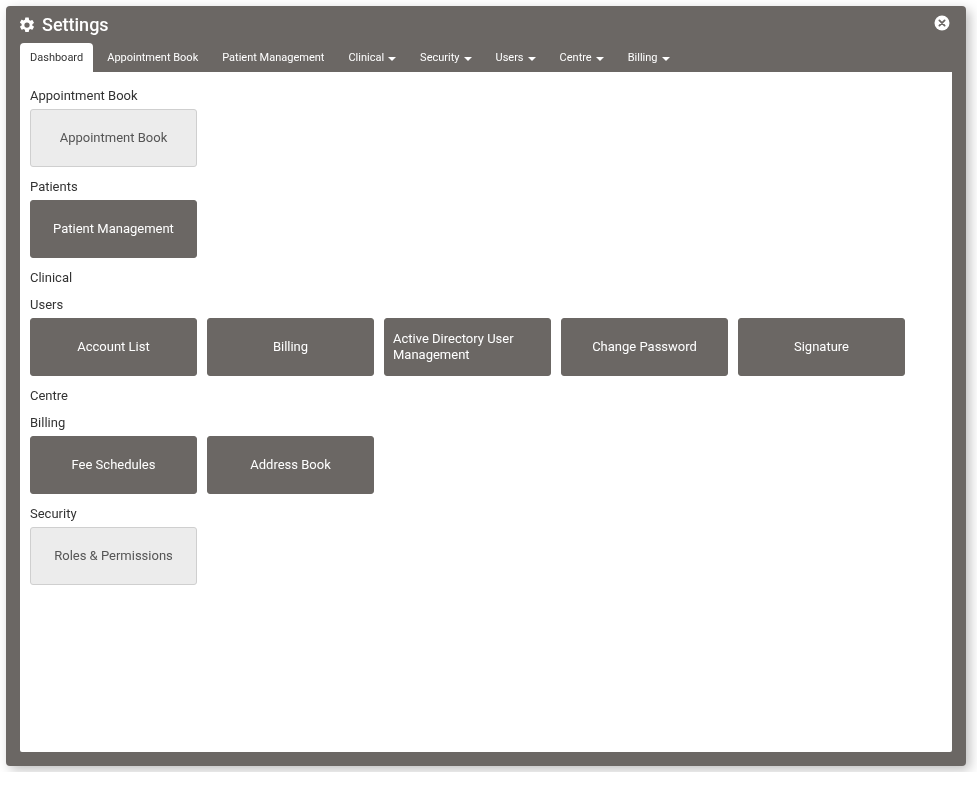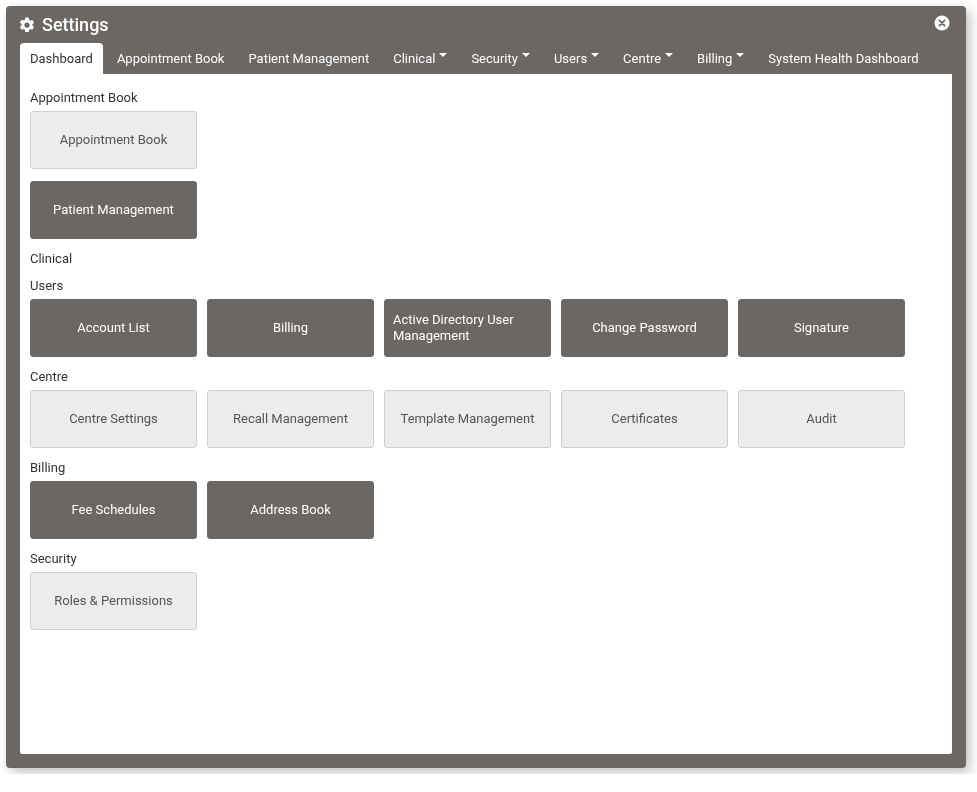--- a/index.html
+++ b/index.html
@@ -42,25 +42,26 @@
   .navbar-row {
     padding: 0 14px;
   }
   .navbar {
     display: flex;
     gap: 4px;
     padding: 2px 0 0 0;
   }
   .nav-item {
     color: #fff;
-    font-size: 13px;
+    font-size: 11px;
     padding: 8px 10px;
     border-radius: 4px 4px 0 0;
     cursor: pointer;
     display:flex;
+    align-items:center;
     gap:4px;
     white-space: nowrap;
   }
   .nav-item.active {
     background: #fff;
     color: #333;
   }
   .caret {
     width: 0; height: 0;
     border-left: 4px solid transparent;
@@ -166,36 +167,34 @@
             <span class="caret"></span>
           </div>
           <div class="nav-item">
             <span>Centre</span>
             <span class="caret"></span>
           </div>
           <div class="nav-item">
             <span>Billing</span>
             <span class="caret"></span>
           </div>
-          <div class="nav-item">
-            <span>System Health Dashboard</span>
-          </div>
         </div>
   </div>
 
   <div class="content" id="content">
         <div class="section">
           <div class="section-title">Appointment Book</div>
           <div class="tile-row">
             <div class="tile light">
               <span>Appointment Book</span>
             </div>
           </div>
         </div>
         <div class="section">
+          <div class="section-title">Patients</div>
           <div class="tile-row">
             <div class="tile dark">
               <span>Patient Management</span>
             </div>
           </div>
         </div>
         <div class="section">
           <div class="section-title">Clinical</div>
         </div>
         <div class="section">
@@ -213,37 +212,20 @@
             <div class="tile dark">
               <span>Change Password</span>
             </div>
             <div class="tile dark">
               <span>Signature</span>
             </div>
           </div>
         </div>
         <div class="section">
           <div class="section-title">Centre</div>
-          <div class="tile-row">
-            <div class="tile light">
-              <span>Centre Settings</span>
-            </div>
-            <div class="tile light">
-              <span>Recall Management</span>
-            </div>
-            <div class="tile light">
-              <span>Template Management</span>
-            </div>
-            <div class="tile light">
-              <span>Certificates</span>
-            </div>
-            <div class="tile light">
-              <span>Audit</span>
-            </div>
-          </div>
         </div>
         <div class="section">
           <div class="section-title">Billing</div>
           <div class="tile-row">
             <div class="tile dark">
               <span>Fee Schedules</span>
             </div>
             <div class="tile dark">
               <span>Address Book</span>
             </div>

